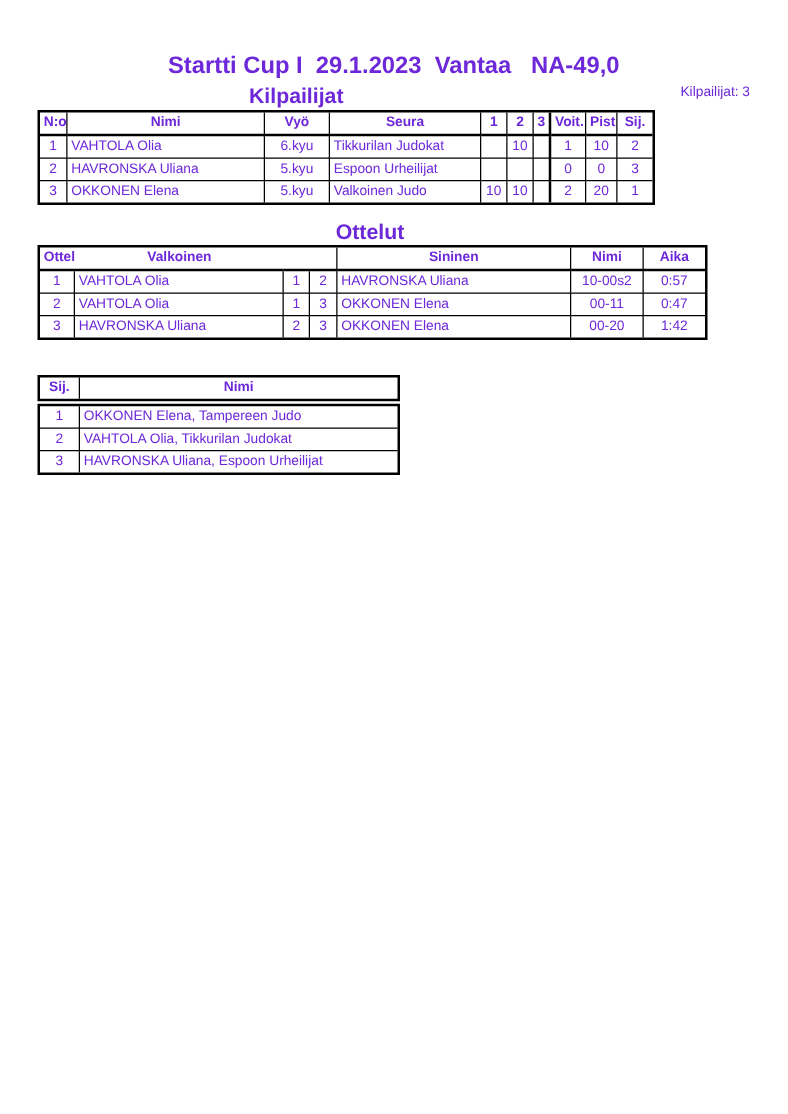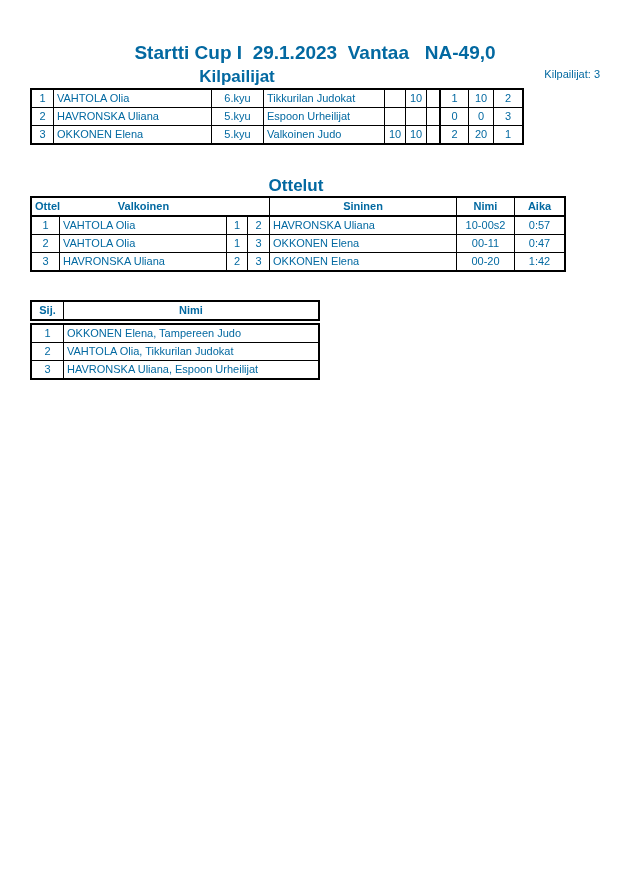--- a/index.html
+++ b/index.html
@@ -1,21 +1,21 @@
 <!DOCTYPE html>
 <html><head>
 <meta charset="utf-8">
 <style>
   html, body { margin: 0; padding: 0; background: #ffffff; }
   .page {
     position: relative;
     width: 630px;
     height: 891px;
     background: #ffffff;
-    color: #0369a1;
+    color: #6d28d9;
     font-family: "Liberation Sans", sans-serif;
     overflow: hidden;
   }
   .doc-title {
     position: absolute;
     top: 42px;
     left: 0;
     width: 630px;
     text-align: center;
     font-size: 19px;
@@ -88,20 +88,32 @@
         <col style="width:52px">
         <col style="width:121px">
       <col style="width:21px">
         <col style="width:21px">
         <col style="width:14px">
       <col style="width:28px">
         <col style="width:25px">
         <col style="width:28px">
     </colgroup>
     <tbody>
+        <tr>
+      <th class="ac">N:o</th>
+      <th class="ac">Nimi</th>
+      <th class="ac">Vyö</th>
+      <th class="ac">Seura</th>
+      <th class="ac">1</th>
+      <th class="ac">2</th>
+      <th class="ac br2">3</th>
+      <th class="ac">Voit.</th>
+      <th class="ac">Pist.</th>
+      <th class="ac lastcol">Sij.</th>
+    </tr>
     <tr>
       <td class="ac">1</td>
       <td class="al">VAHTOLA Olia</td>
       <td class="ac">6.kyu</td>
       <td class="al">Tikkurilan Judokat</td>
       <td class="ac"></td>
       <td class="ac">10</td>
       <td class="ac br2"></td>
       <td class="ac">1</td>
       <td class="ac">10</td>

